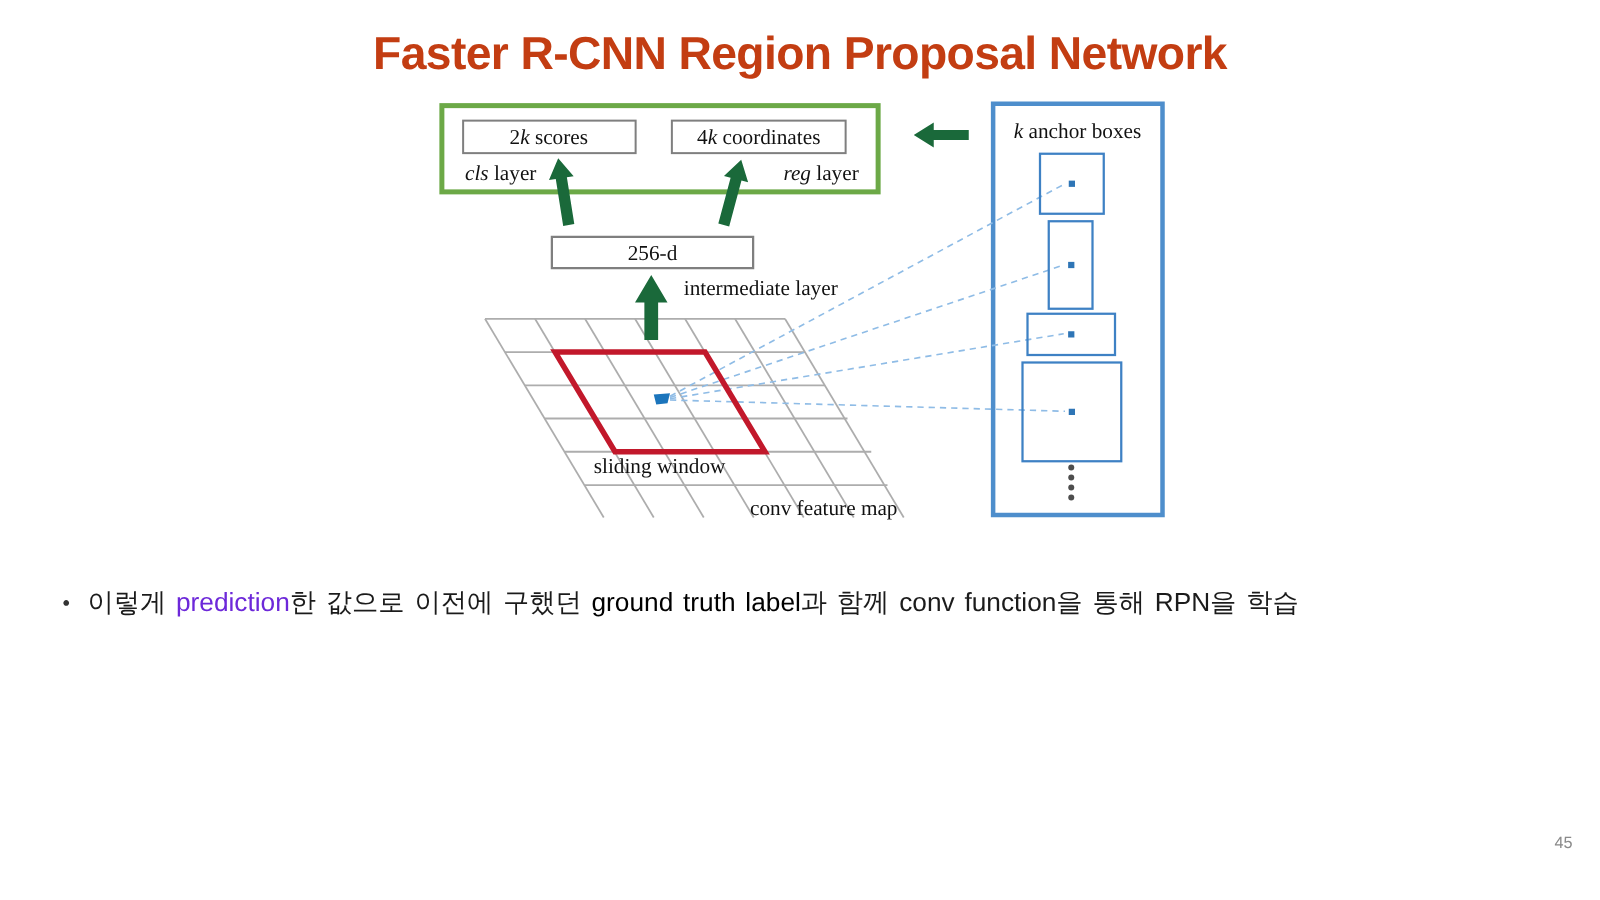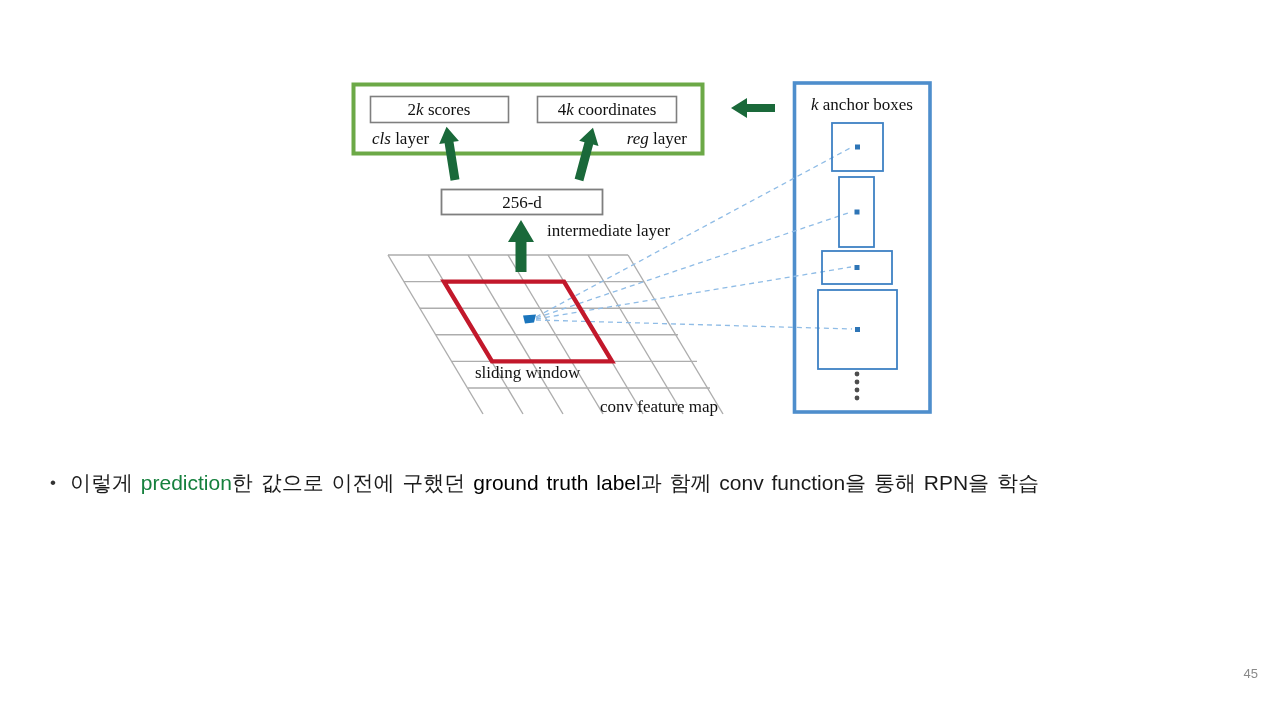--- a/index.html
+++ b/index.html
@@ -21,31 +21,32 @@
   .diagram-svg .it{font-style:italic;}
   .bullet-row{
     position:absolute;left:50px;top:468px;width:1180px;
     display:flex;align-items:flex-start;
     font-size:21px;line-height:30px;color:#1B1B1B;word-spacing:2px;
   }
   .bullet-marker{
     flex:0 0 auto;margin-right:14px;font-size:17px;line-height:30px;color:#333333;
   }
   .bullet-text{margin:0;}
-  .seg-green{color:#15803d;}
+  .seg-green{color:#6d28d9;}
   .seg-blue{color:#000000;}
   .page-number{
     position:absolute;right:22px;top:666px;font-size:13px;color:#8A8A8A;
   }
 </style>
 </head>
 <body>
 
 <div class="slide">
 
+  <h1 class="slide-title">Faster R-CNN Region Proposal Network</h1>
 
   <svg class="diagram-svg" viewBox="340 75 600 350" xml:space="preserve">
 
     <g stroke="#ADADAD" stroke-width="1.4" fill="none">
       <line x1="388" y1="255" x2="628" y2="255"></line>
       <line x1="404" y1="281.6" x2="644" y2="281.6"></line>
       <line x1="420" y1="308.2" x2="660" y2="308.2"></line>
       <line x1="436" y1="334.8" x2="678" y2="334.8"></line>
       <line x1="452" y1="361.4" x2="697" y2="361.4"></line>
       <line x1="468" y1="388" x2="710" y2="388"></line>

